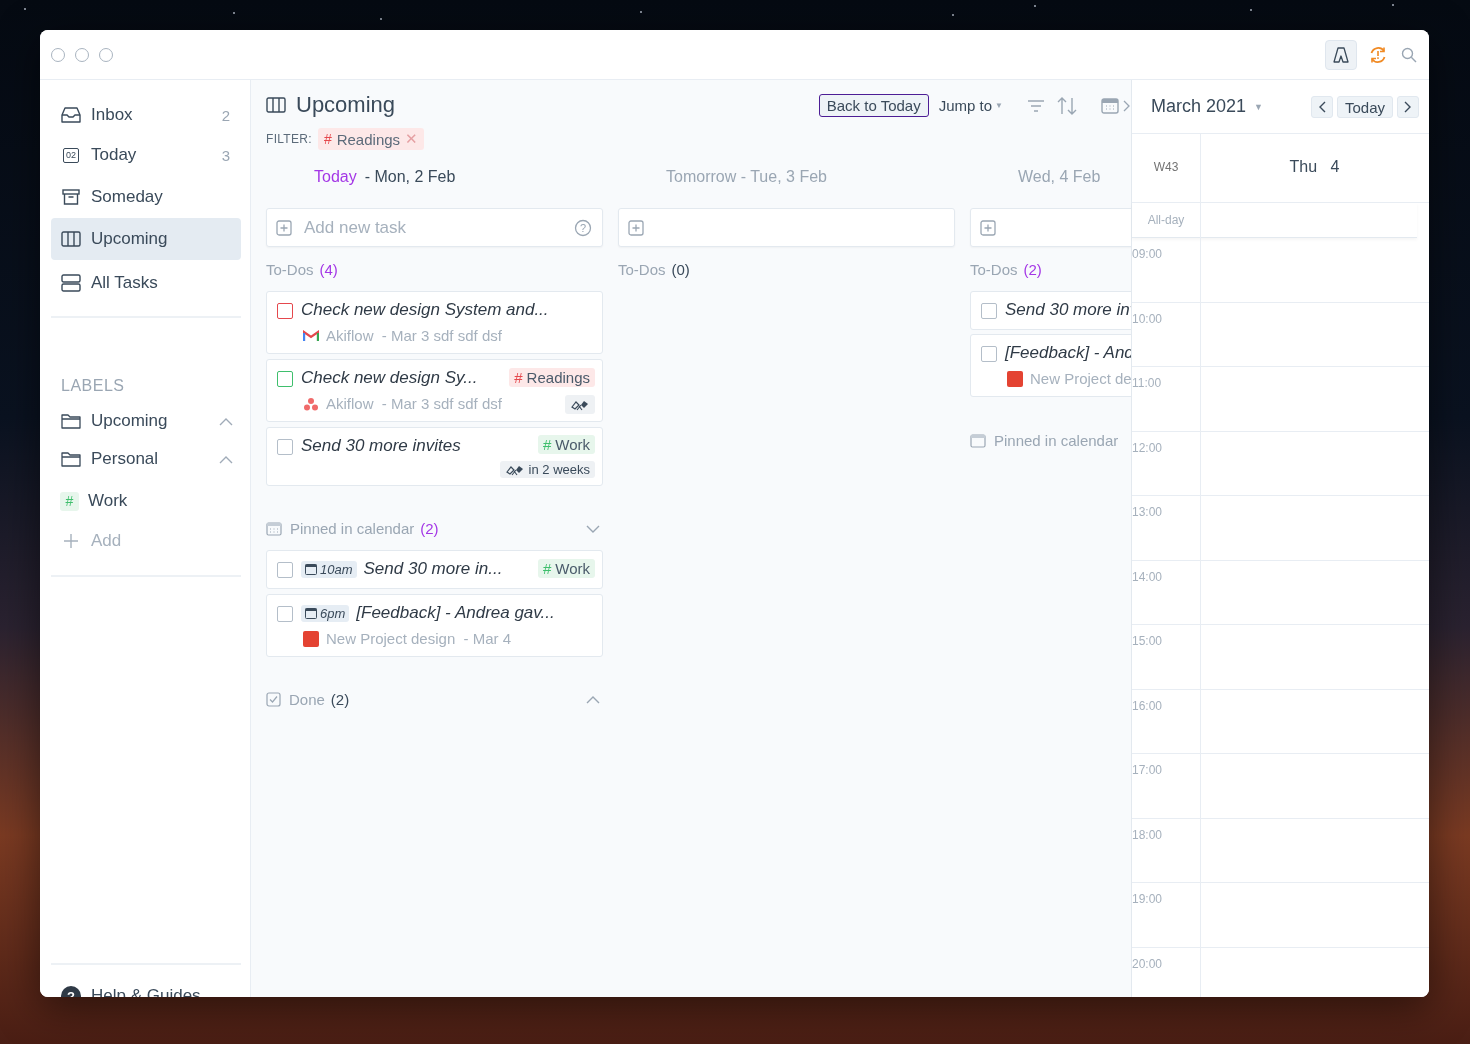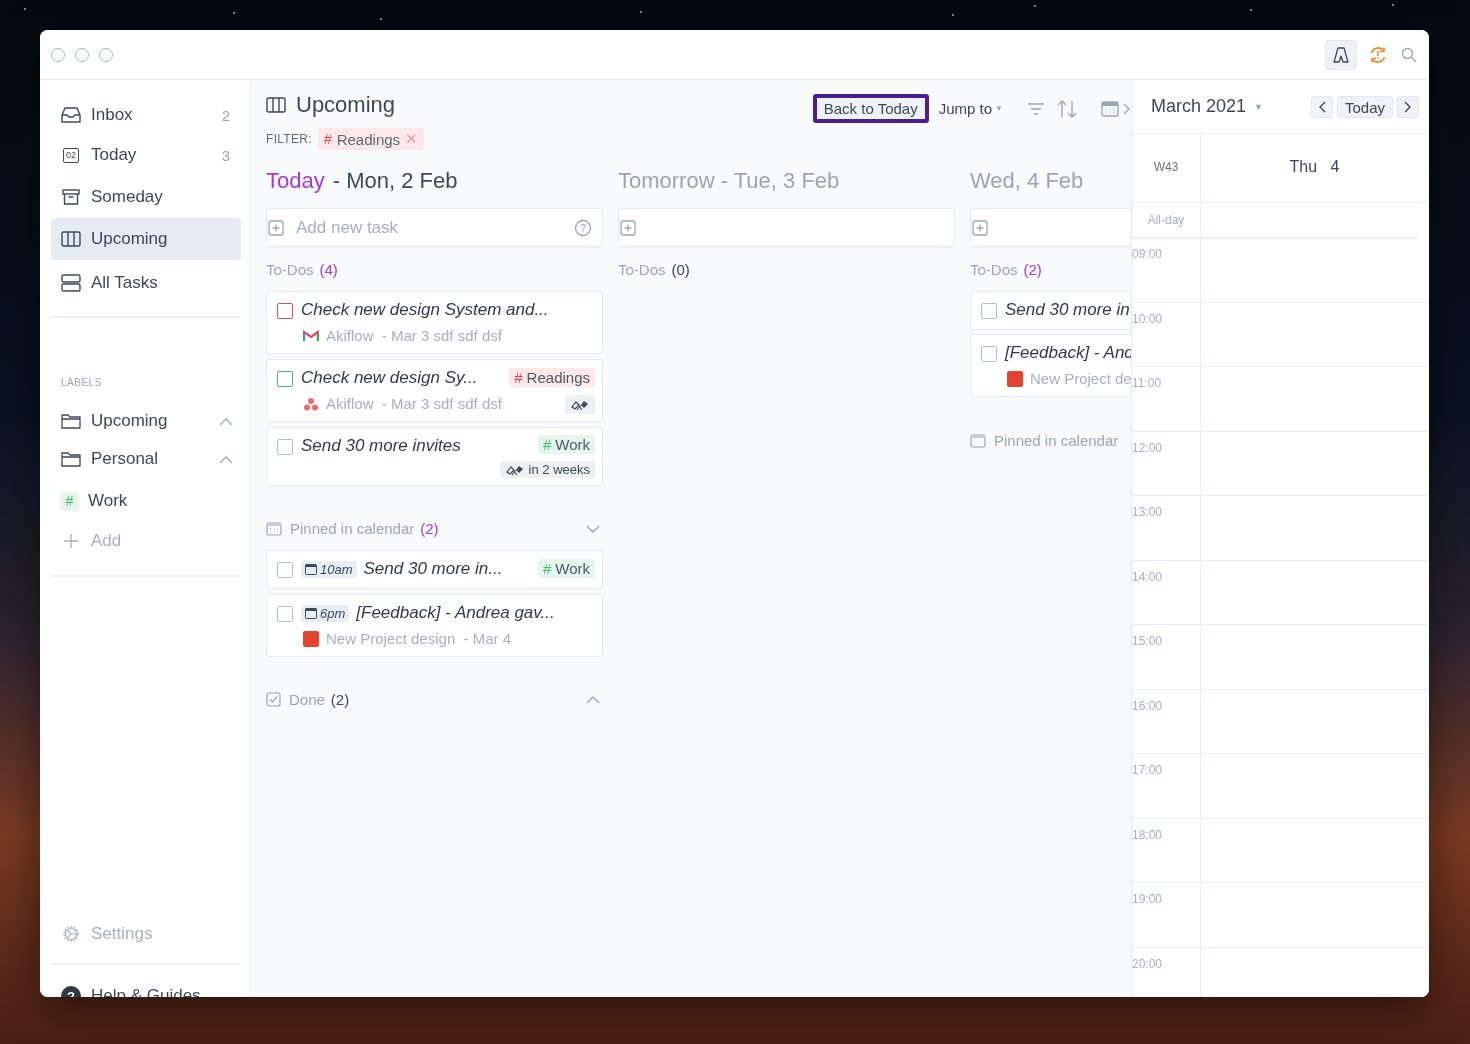--- a/index.html
+++ b/index.html
@@ -31,42 +31,42 @@
   }
   .nav-item {
     position: absolute; left: 11px; width: 190px; height: 42px; border-radius: 4px;
     display: flex; align-items: center; padding-left: 9px; font-size: 17px; color: #3a4a5a;
   }
   .nav-item.active { background: #e4ebf2; }
   .nav-item .ico { width: 22px; height: 22px; margin-right: 9px; display:flex; align-items:center; justify-content:center; }
   .nav-item .count { position: absolute; right: 11px; color: #9aa6b3; font-size: 15px; }
   .nav-item .chev { position: absolute; right: 8px; color: #a0abb8; }
   .divider { position: absolute; left: 11px; width: 190px; height: 2px; background: #edf1f5; }
-  .sec-label { position: absolute; left: 21px; font-size: 10px; letter-spacing: .5px; color: #9aa6b3; }
+  .sec-label { position: absolute; left: 21px; font-size: 16px; letter-spacing: .5px; color: #9aa6b3; }
 
   .main {
     position: absolute; left: 211px; top: 50px; width: 880px; bottom: 0;
     background: #f8fafc; overflow: hidden;
   }
   .page-title { position: absolute; left: 15px; top: 12px; display:flex; align-items:center; font-size: 22px; color: #3a4a5a; }
   .page-title .ico { margin-right: 10px; display:flex; }
   .filter { position: absolute; left: 15px; top: 48px; display:flex; align-items:center; font-size: 12px; color: #5c6b7a; letter-spacing: .3px; }
   .chip-red { background: #fde8e8; color: #5c6b7a; border-radius: 3px; padding: 2px 6px; margin-left: 6px; font-size: 15px; letter-spacing: 0; display:flex; align-items:center; gap: 5px; }
   .chip-red .hash { color: #e5484d; font-size: 14px; }
   .toolbar { position: absolute; right: 0; top: 14px; display:flex; align-items:center; font-size: 15px; color: #3a4a5a; }
-  .btn-light { background: #eef3f7; border: 4px solid #4c1d95; border-radius: 3px; padding: 2px 7px; }
+  .btn-light { background: #eef3f7; border: 1px solid #4c1d95; border-radius: 3px; padding: 2px 7px; }
 
   .day-col { position: absolute; top: 88px; width: 337px; }
-  .day-head { font-size: 22px; color: #9aa6b3; height: 30px; }
+  .day-head { font-size: 16px; color: #9aa6b3; height: 30px; margin-left: 48px; }
   .day-head .today { color: #a437e6; margin-right: 8px; }
   .day-head .dark { color: #3a4a5a; }
   .add-box {
     position: absolute; top: 40px; left: 0; width: 337px; height: 39px; background: #fff;
     border: 1px solid #e3e9ef; border-radius: 3px; box-shadow: 0 1px 2px rgba(0,0,0,.04);
-    display:flex; align-items:center; padding-left: 1px; font-size: 17px; color: #a6b1bd;
+    display:flex; align-items:center; padding-left: 9px; font-size: 17px; color: #a6b1bd;
   }
   .add-box .help { position: absolute; right: 10px; top: 10px; }
   .section-label { position: absolute; font-size: 15px; color: #9aa6b3; display:flex; align-items:center; }
   .section-label .num { color: #a437e6; margin-left: 6px; }
   .section-label .num.dark { color: #3a4a5a; }
 
   .card {
     position: absolute; left: 0; width: 337px; background: #fff;
     border: 1px solid #e3e9ef; border-radius: 3px;
   }
@@ -223,30 +223,20 @@
       <span class="ico">
           <svg width="14" height="14" viewBox="0 0 14 14">
             <path d="M7 0 V14 M0 7 H14" stroke="#a6b1bd" stroke-width="1.4"></path>
           </svg>
         </span>
       <span>Add</span>
     </div>
 
     <div class="divider" style="top:495px"></div>
 
-    <div class="nav-item" style="top:833px;color:#a6b1bd">
-      <span class="ico">
-          <svg width="20" height="20" viewBox="0 0 20 20">
-            <circle cx="10" cy="10" r="7" fill="none" stroke="#a6b1bd" stroke-width="1.3" stroke-dasharray="2 1.2"></circle>
-            <circle cx="10" cy="10" r="5.5" fill="none" stroke="#a6b1bd" stroke-width="1.2"></circle>
-            <path d="M10 10 L7 6.5 M10 10 L14.5 10 M10 10 L7 13.5" stroke="#a6b1bd" stroke-width="1.2"></path>
-          </svg>
-        </span>
-      <span>Settings</span>
-    </div>
     <div class="divider" style="top:883px"></div>
     <div class="nav-item" style="top:895px">
       <span class="ico">
           <span style="width:20px;height:20px;border-radius:50%;background:#2f3a46;color:#fff;font-size:13px;font-weight:bold;display:flex;align-items:center;justify-content:center">?</span>
         </span>
       <span>Help &amp; Guides</span>
     </div>
   </div>
 
   <div class="main">

